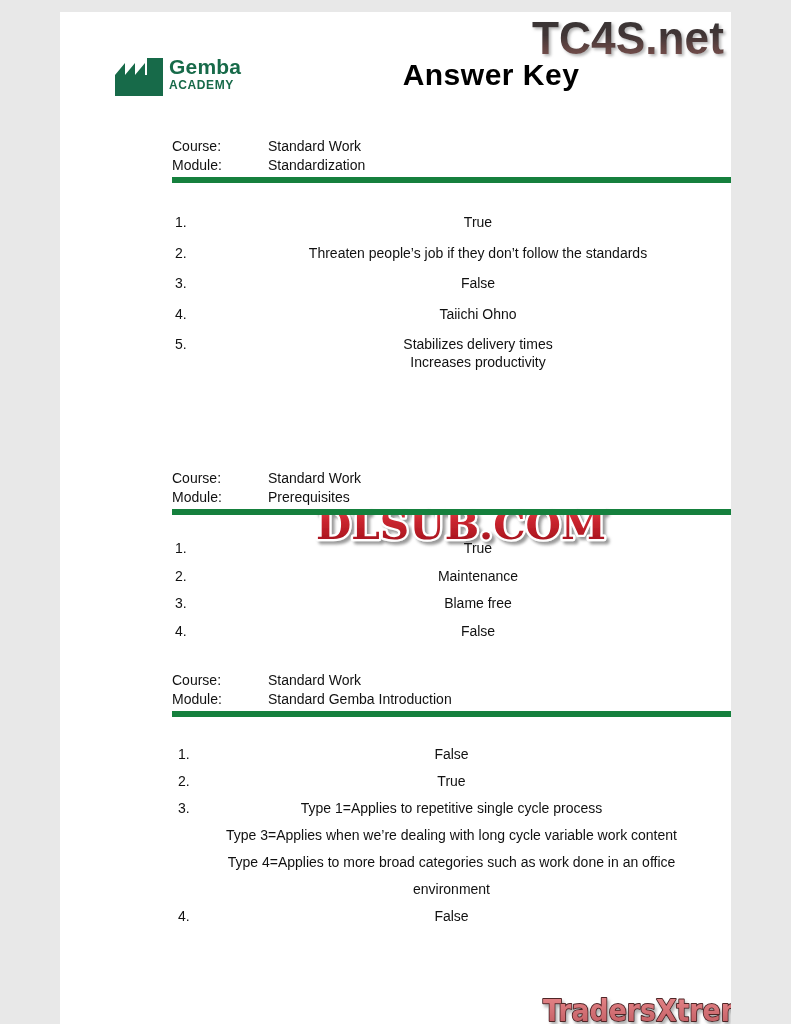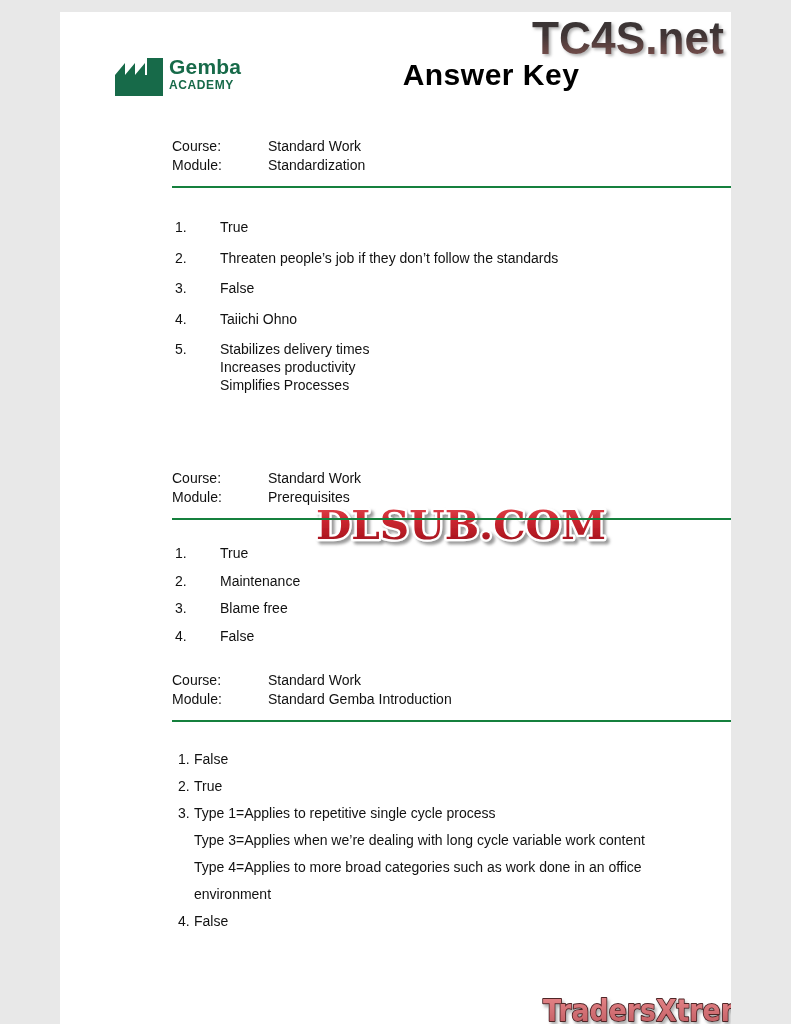--- a/index.html
+++ b/index.html
@@ -29,28 +29,28 @@
   .wm-dlsub text { font-family:"DejaVu Serif", serif; font-weight:bold; font-size:40px; }
   .wm-traders { left:475px; top:976px; }
   .wm-traders text { font-family:"DejaVu Sans", sans-serif; font-weight:bold; font-size:30px; }
 
   
   .sec { position:absolute; left:112px; width:564px; }
   .sec-1 { top:125px; }
   .sec-2 { top:457px; }
   .sec-3 { top:659px; }
 
-  .hdr { border-bottom:2px solid #15803d; padding-bottom:12px; }
+  .hdr { border-bottom:6px solid #15803d; padding-bottom:3px; }
   .hrow { display:flex; font-size:14px; line-height:18.5px; }
   .hlabel { width:96px; flex:0 0 96px; }
 
   .list { font-size:14px; }
   .item { display:flex; align-items:flex-start; }
   .num  { flex:0 0 auto; }
-  .ans  { flex:1 1 auto; }
+  .ans  { flex:1 1 auto;text-align:center; }
 
   .list-a { margin-top:30px; line-height:18px; }
   .list-a .item { margin-bottom:12.5px; }
   .list-a .num { width:48px; padding-left:3px; box-sizing:border-box; }
 
   .list-b { margin-top:24px; line-height:18px; }
   .list-b .item { margin-bottom:9.5px; }
   .list-b .num { width:48px; padding-left:3px; box-sizing:border-box; }
 
   .list-c { margin-top:24px; line-height:27px; }
@@ -150,21 +150,20 @@
         <span class="num">4.</span>
         <div class="ans">
           <div class="ln">Taiichi Ohno</div>
         </div>
       </div>
       <div class="item">
         <span class="num">5.</span>
         <div class="ans">
           <div class="ln">Stabilizes delivery times</div>
           <div class="ln">Increases productivity</div>
-          <div class="ln">Simplifies Processes</div>
         </div>
       </div>
     </div>
   </div>
 
   <div class="sec sec-2">
     <div class="hdr">
       <div class="hrow">
         <span class="hlabel">Course:</span>
         <span class="hval">Standard Work</span>

